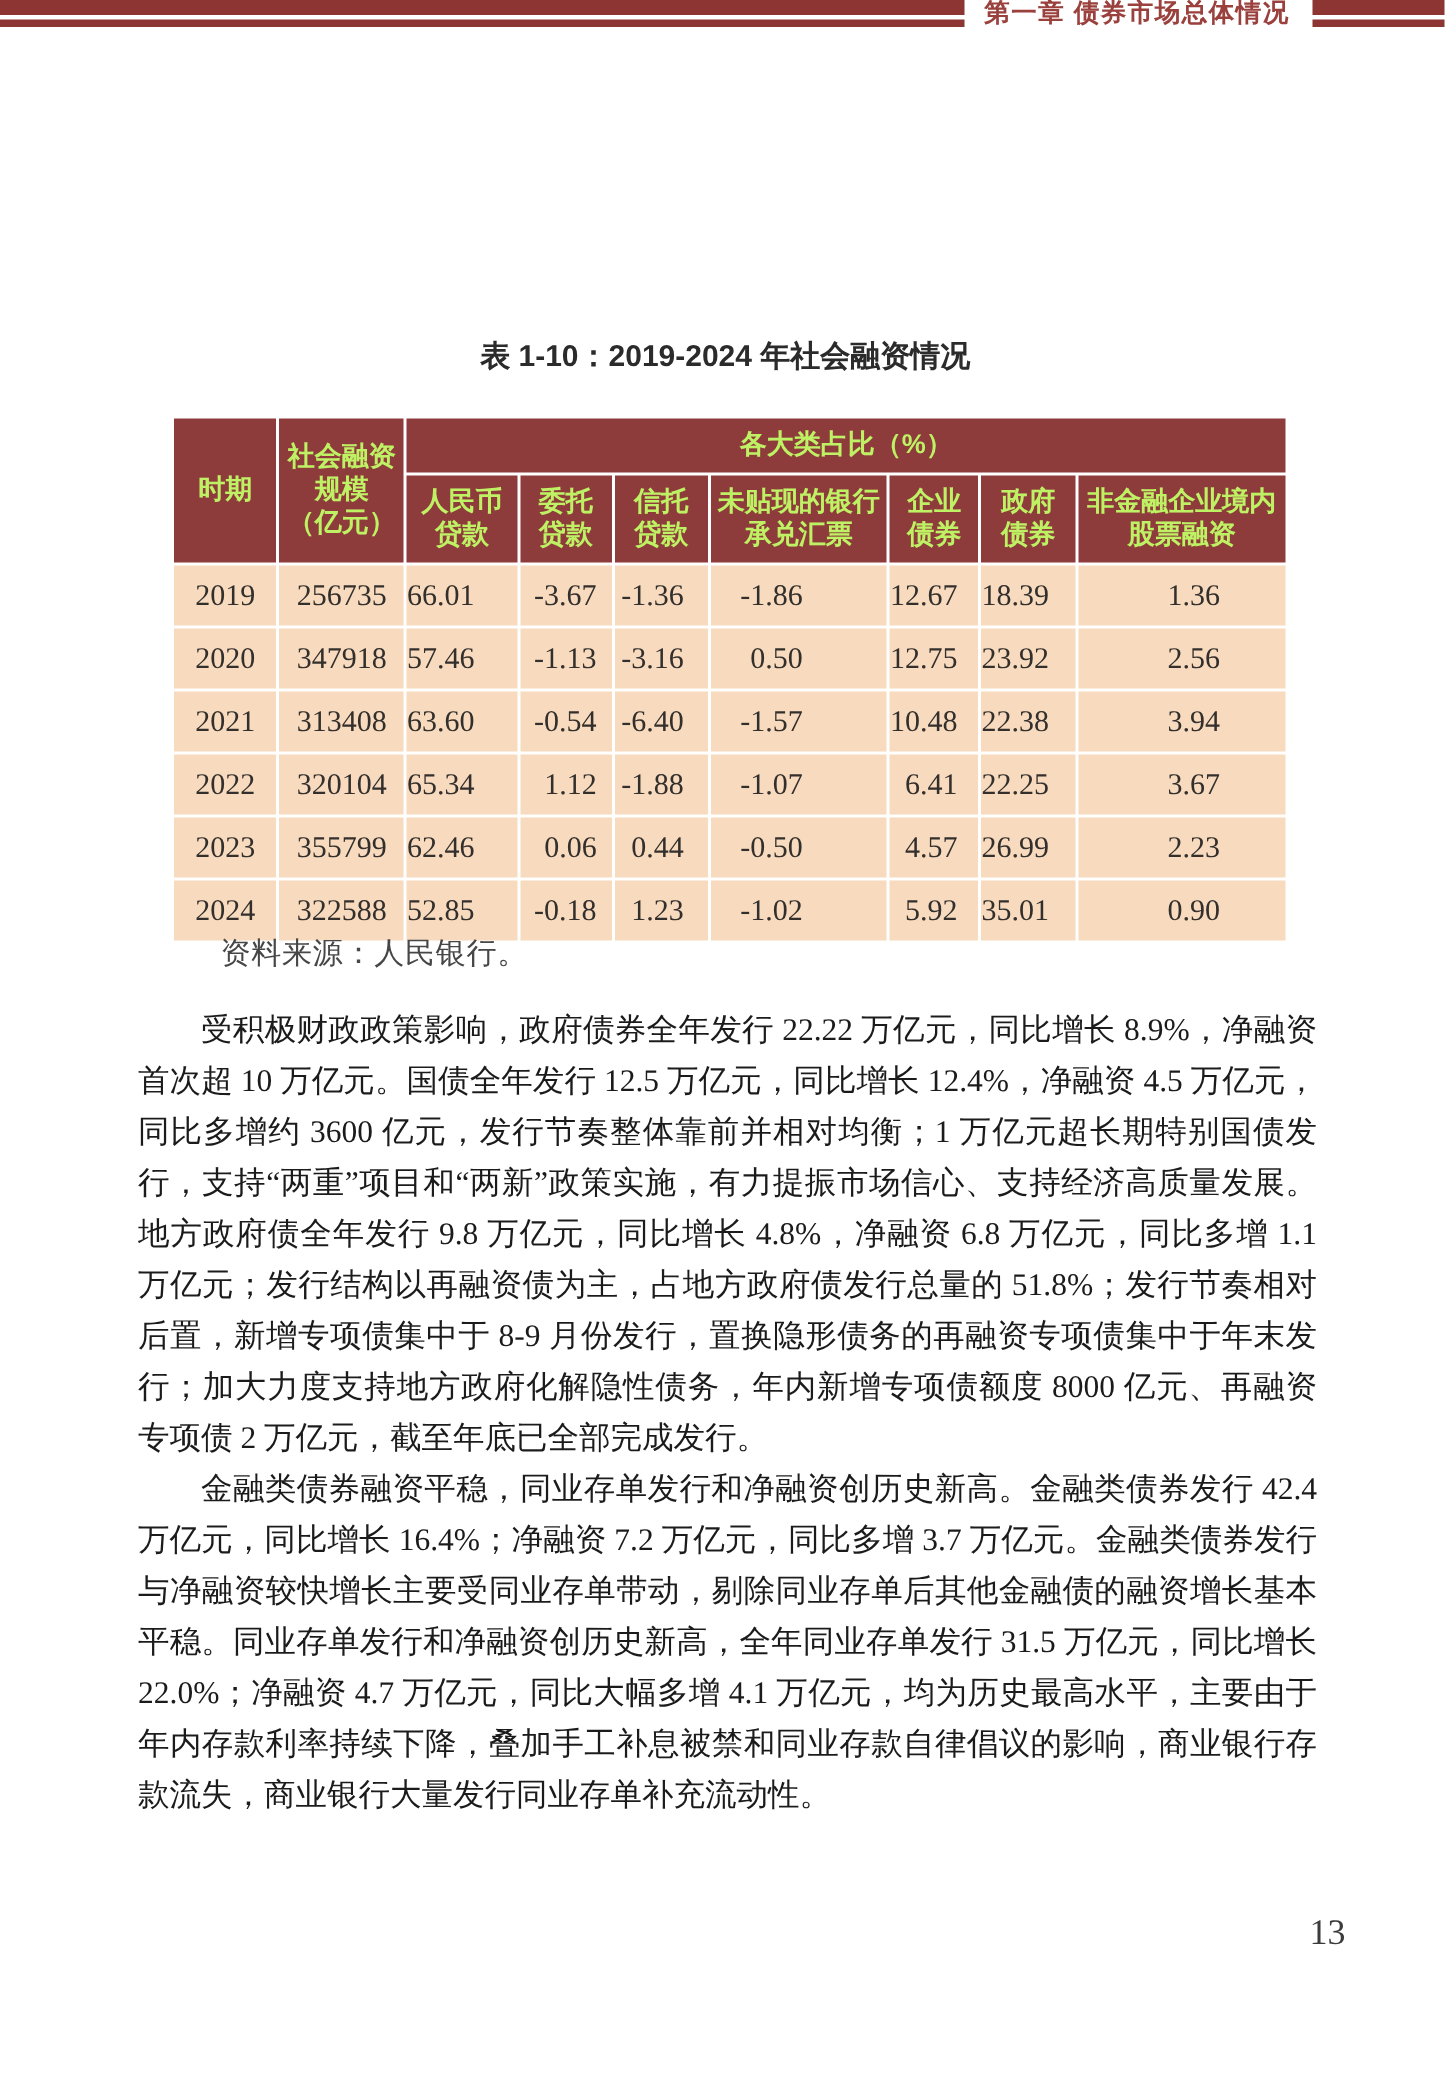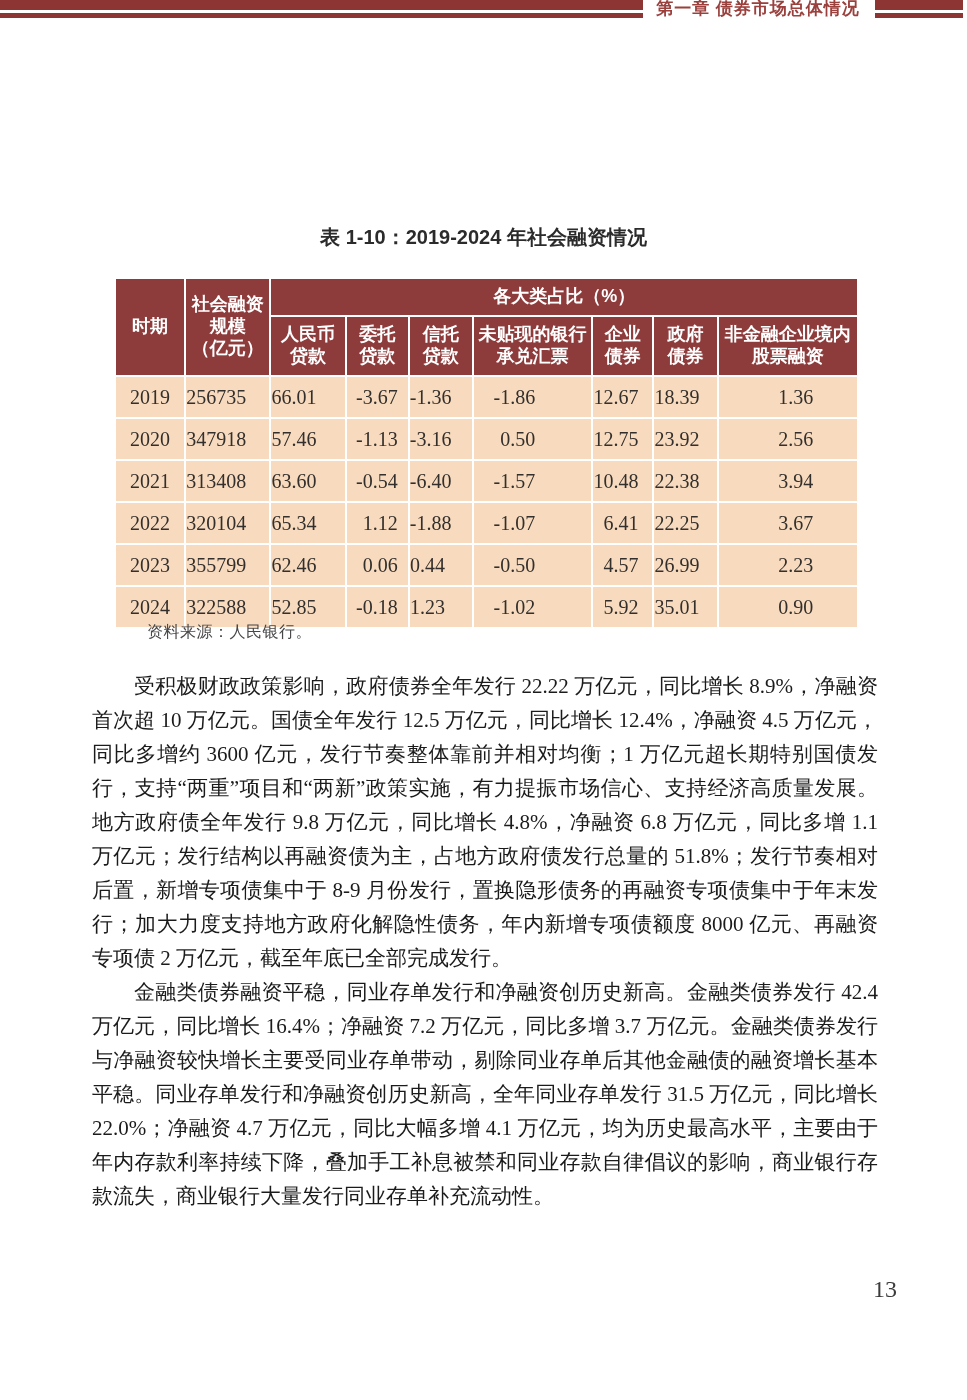--- a/index.html
+++ b/index.html
@@ -33,46 +33,46 @@
     font-weight: bold; font-size: 20px; color: #2B2B2B;
   }
 
   
   .fin-table {
     position: absolute; left: 114px; top: 277px;
     border-collapse: separate; border-spacing: 2px;
     table-layout: fixed; width: 745px;
   }
   .fin-table th {
-    background: #8D3B3B; color: #ffffff;
+    background: #8D3B3B; color: #bef264;
     font-family: "Liberation Sans", sans-serif;
     font-weight: bold; font-size: 18px; line-height: 1.22;
     text-align: center; vertical-align: middle;
     padding: 2px 1px; white-space: pre-line;
   }
   .fin-table th.group-head { height: 32px; }
   .fin-table th.sub-head { height: 54px; }
   .fin-table td {
     background: #F8DBBE; color: #332F2C;
     font-size: 20px; height: 40px;
     vertical-align: middle; padding: 0;
   }
   .fin-table td.c0 { text-align: center; }
-  .fin-table td.c1 { }
+  .fin-table td.c1 { text-align: center; }
   .fin-table td.c2 { text-align: left; padding-right: 14px; font-family: Liberation Serif, serif; }
   .fin-table td.c3 { text-align: right; padding-right: 10px; }
-  .fin-table td.c4 { text-align: right; padding-right: 27px; }
+  .fin-table td.c4 { text-align: right; padding-right: 16px; }
   .fin-table td.c5 { text-align: right; padding-right: 56px; }
   .fin-table td.c6 { text-align: right; padding-right: 14px; }
   .fin-table td.c7 { text-align: right; padding-right: 18px; }
   .fin-table td.c8 { text-align: center; padding-left: 16px; }
 
   .table-source {
     position: absolute; left: 147px; top: 622px;
-    font-size: 16px; color: #474747; letter-spacing: 0.5px;
+    font-size: 20px; color: #474747; letter-spacing: 0.5px;
   }
 
   
   .body-text {
     position: absolute; left: 92px; top: 669px; width: 786px;
     font-size: 21px; line-height: 34px; color: #1B1B1B;
     text-align: justify;
   }
   .body-text p { margin: 0; text-indent: 2em; }
 

